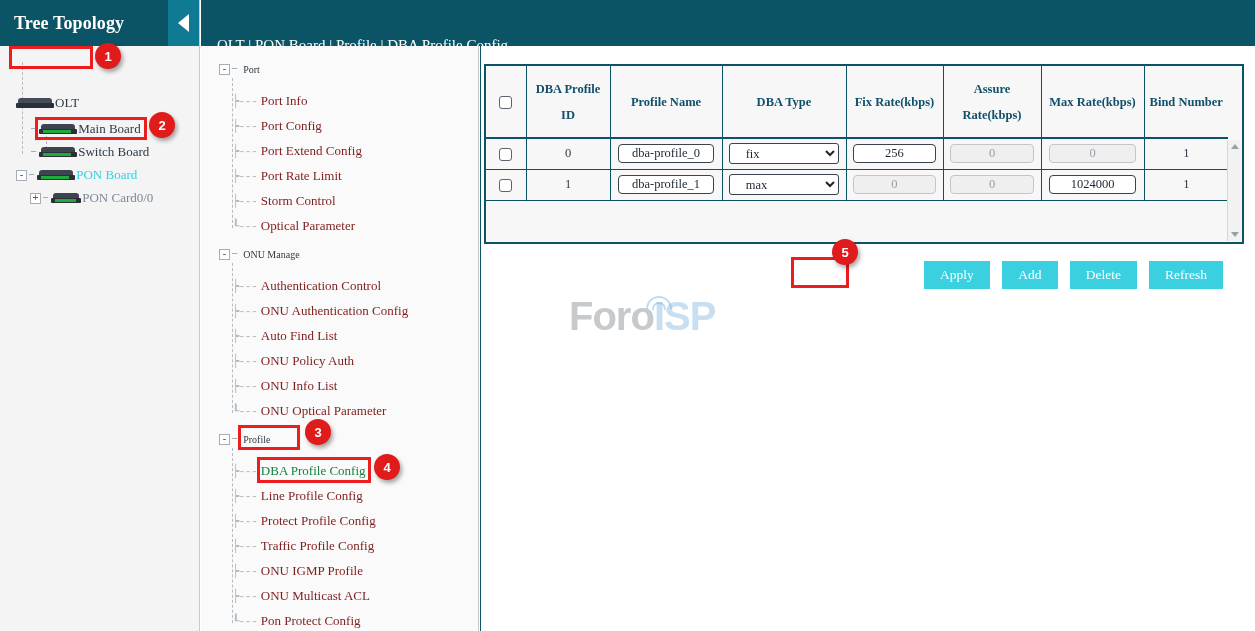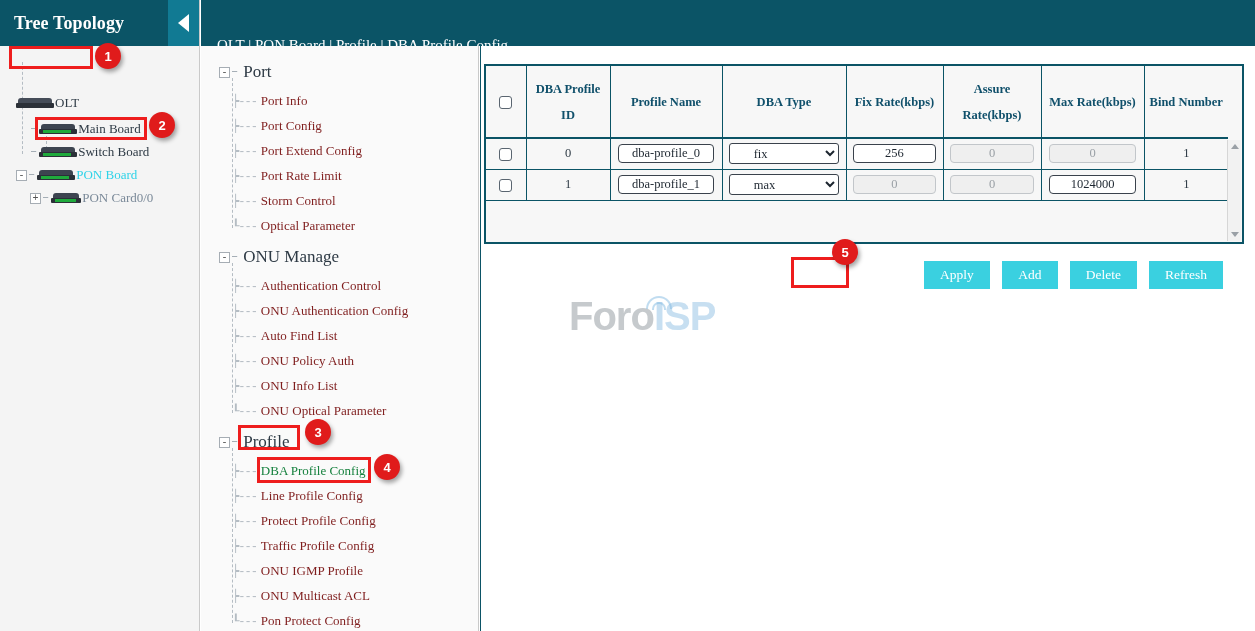--- a/index.html
+++ b/index.html
@@ -74,21 +74,21 @@
   .vline {
     position: absolute; width: 0; border-left: 1px dashed #b4bcc3;
   }
 
   
   #menu-panel {
     position: absolute; left: 201px; top: 46px; width: 278px; height: 585px;
     background: #fafafa; border-right: 1px solid #c9c9c9; overflow: hidden;
   }
   .mgroup { position: absolute; display: flex; align-items: center; white-space: nowrap; }
-  .mgroup .glabel { font-size: 17px; color: #2e3a45; margin-left: 3px; }
+  .mgroup .glabel { font-size: 10px; color: #2e3a45; margin-left: 3px; }
   .mitem { position: absolute; display: flex; align-items: center; white-space: nowrap; cursor: pointer; }
   .mitem .ilabel { font-size: 13px; color: #7f1d1d; }
   .mitem .ilabel.active { color: #15803d; }
   .mconn { color: #b4bcc3; font-size: 12px; font-family: "Liberation Mono", monospace; letter-spacing: -1px; margin-right: 4px; }
 
   
   #content-header {
     position: absolute; left: 201px; top: 0; width: 1054px; height: 46px;
     background: #0b5466; display: flex; align-items: center;
   }
@@ -122,21 +122,21 @@
   }
   .cellinput {
     width: 86%; height: 19px; border: 1px solid #3a424c; border-radius: 4px;
     background: #ffffff; color: #1d2630; font-size: 12.5px; text-align: center;
     font-family: "Liberation Serif", serif; outline: none;
   }
   .cellinput.disabled { border-color: #c2c6ca; background: #efefef; color: #9aa0a6; }
   .cellselect {
     width: 90%; height: 21px; border: 1px solid #3a424c; border-radius: 3px;
     background: #ffffff; color: #1d2630; font-size: 12.5px;
-    font-family: "Liberation Serif", serif; padding-left: 20px; outline: none;
+    font-family: "Liberation Serif", serif; padding-left: 12px; outline: none;
   }
   #table-scrollbar {
     position: absolute; right: 1px; top: 74px; width: 14px; height: 101px;
     background: #f2f2f2; border-left: 1px solid #d6d6d6;
   }
   .sb-arrow { position: absolute; left: 3px; width: 0; height: 0; }
   .sb-up { top: 4px; border-left: 4px solid transparent; border-right: 4px solid transparent; border-bottom: 5px solid #9aa0a6; }
   .sb-down { bottom: 4px; border-left: 4px solid transparent; border-right: 4px solid transparent; border-top: 5px solid #9aa0a6; }
 
   

